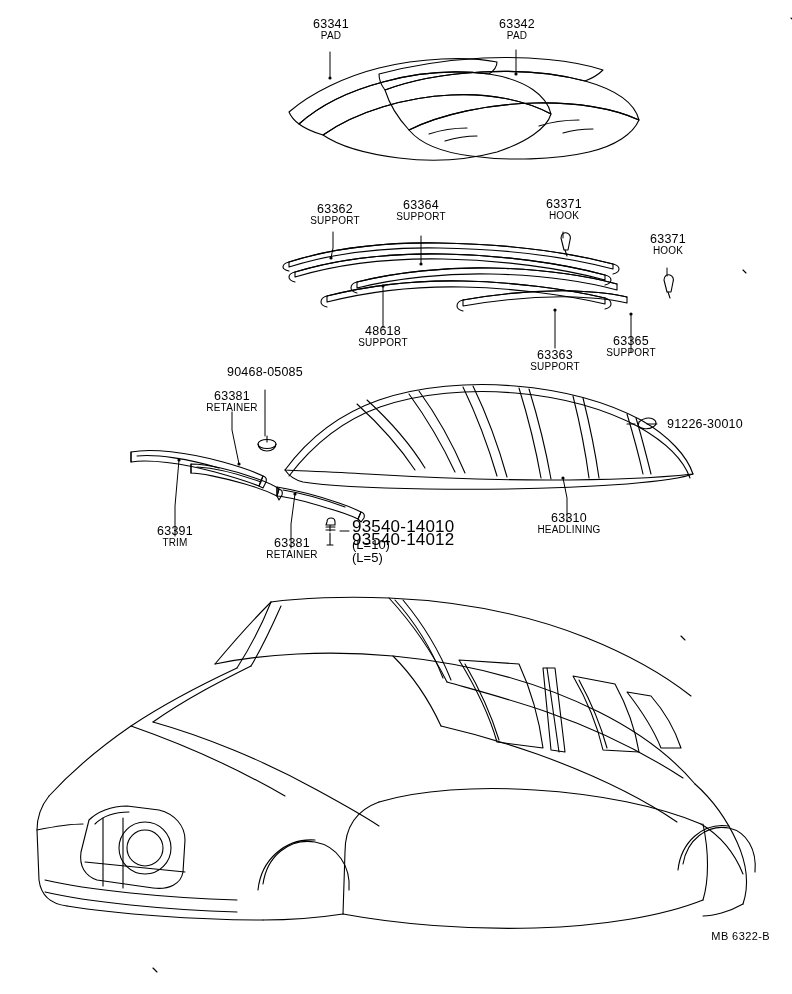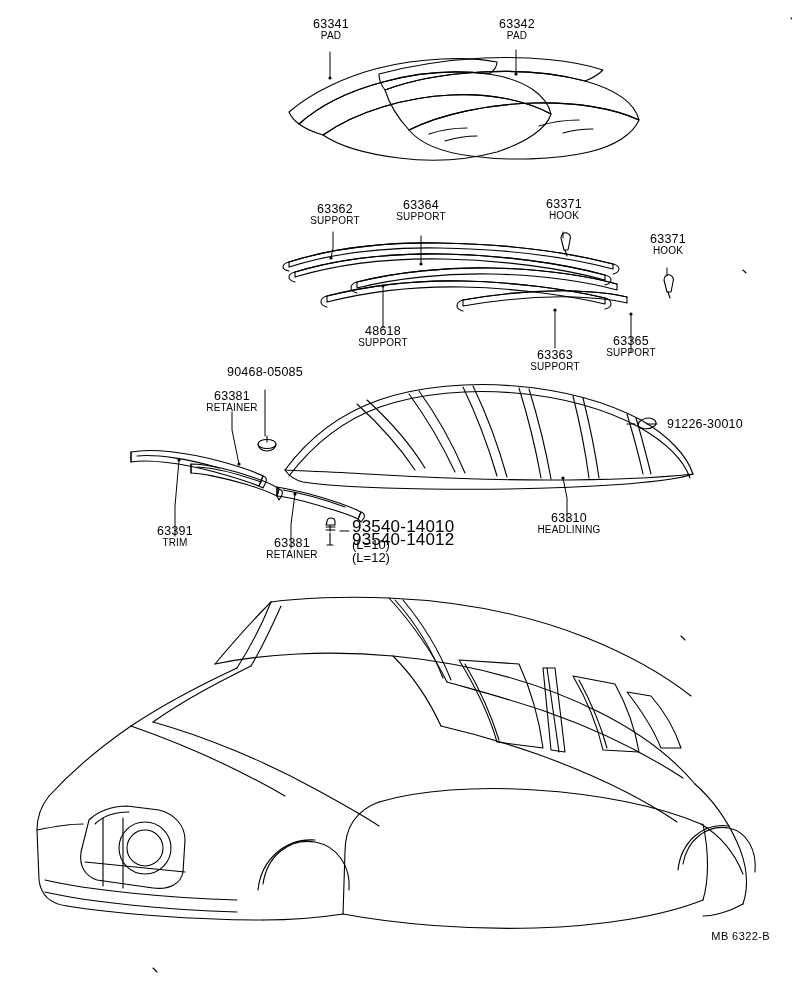--- a/index.html
+++ b/index.html
@@ -363,18 +363,18 @@
 
   <div class="callout left inline" style="left:640px; top:415px;">
     <span class="pn">91226-30010</span>
   </div>
 
   <div class="callout left bolt-line" style="left:325px; top:518px;">
     <span class="pn">93540-14010</span><span class="suffix">(L=10)</span>
   </div>
 
   <div class="callout left bolt-line" style="left:325px; top:531px;">
-    <span class="pn">93540-14012</span><span class="suffix">(L=12)</span>
+    <span class="pn">93540-14012</span><span class="suffix">(L=5)</span>
   </div>
 
   <div class="sheet-code">MB 6322-B</div>
 
 </div>
 
 </body></html>

